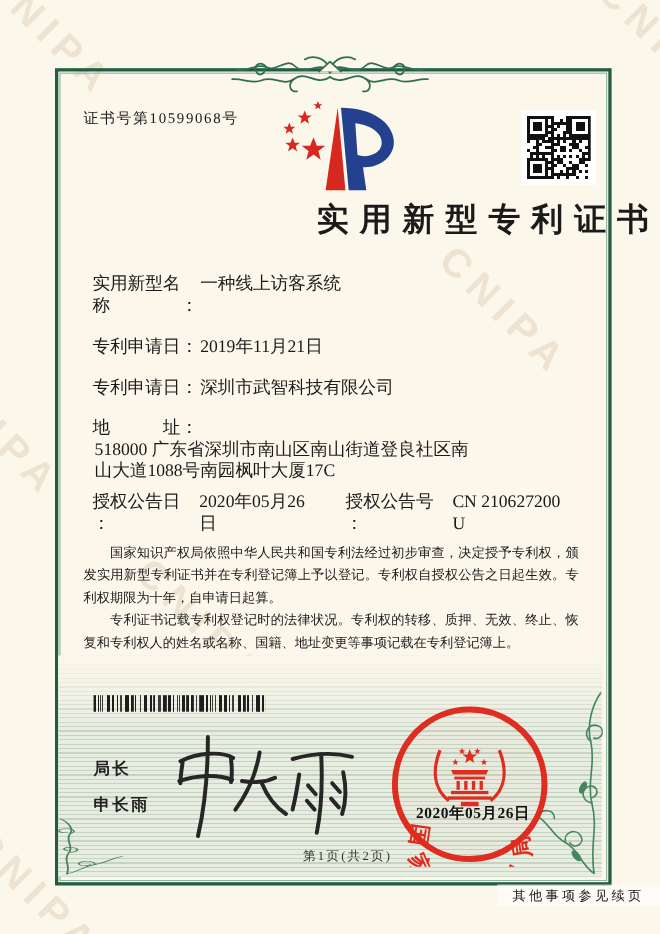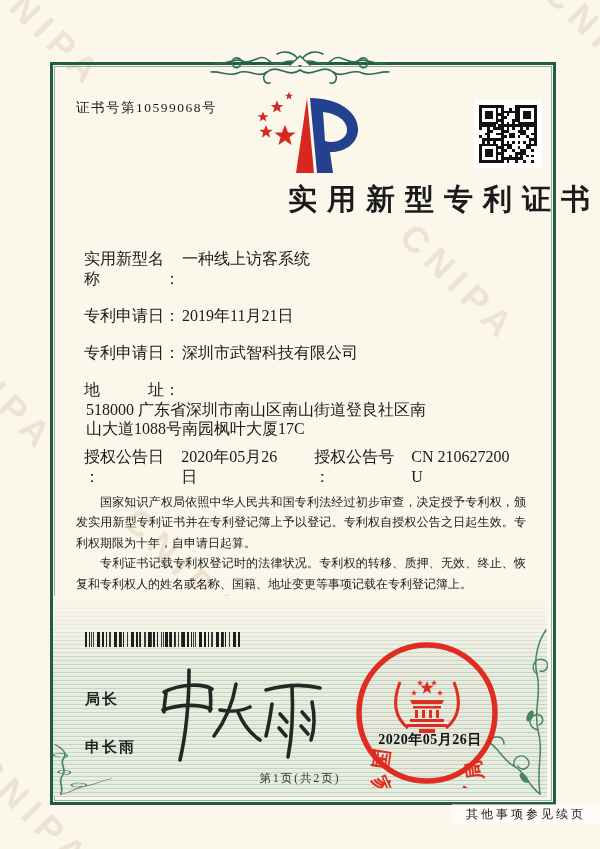--- a/index.html
+++ b/index.html
@@ -47,27 +47,27 @@
     background-image:repeating-linear-gradient(0deg,rgba(120,152,122,.30) 0 1px,transparent 1px 4px);}
   .band-fade{position:absolute;left:0;top:0;width:100%;height:70px;
     background:linear-gradient(180deg,#fcf7eb 0%,rgba(252,247,235,0) 100%);}
   .corner{position:absolute;z-index:3;}
   .corner.bl{left:53px;top:702px;width:62px;height:95px;transform:scaleX(-1);}
   .corner.br{left:484px;top:626px;width:64px;height:171px;}
   
   .director{position:absolute;left:85px;top:690px;z-index:4;
             font-family:"Liberation Sans","DejaVu Sans",sans-serif;font-weight:bold;
             font-size:15px;color:#222;}
-  .director div{margin-bottom:29px;letter-spacing:2px;}
+  .director div{margin-bottom:13px;letter-spacing:2px;}
   .signature{position:absolute;left:150px;top:662px;width:185px;height:105px;z-index:4;}
   .seal{position:absolute;left:352px;top:638px;width:150px;height:150px;z-index:4;opacity:.95;}
   .sealdate{position:absolute;left:366px;top:731px;width:128px;text-align:center;z-index:5;
             font-size:14px;font-weight:bold;letter-spacing:.5px;color:#111;}
   
-  .pageinfo{position:absolute;left:52px;top:771px;width:496px;text-align:center;z-index:4;
+  .pageinfo{position:absolute;left:68px;top:771px;width:496px;text-align:center;z-index:4;
             font-size:11.5px;letter-spacing:2px;color:#333;}
   .contnote{position:absolute;left:0;top:806px;width:600px;text-align:right;z-index:3;font-size:12px;}
   .contnote span{letter-spacing:3px;background:rgba(255,255,255,.55);padding:3px 14px;}
 </style>
 </head>
 <body>
 
 <div class="page">
 
   <div class="wm" style="left:-30px;top:8px;">CNIPA</div>

